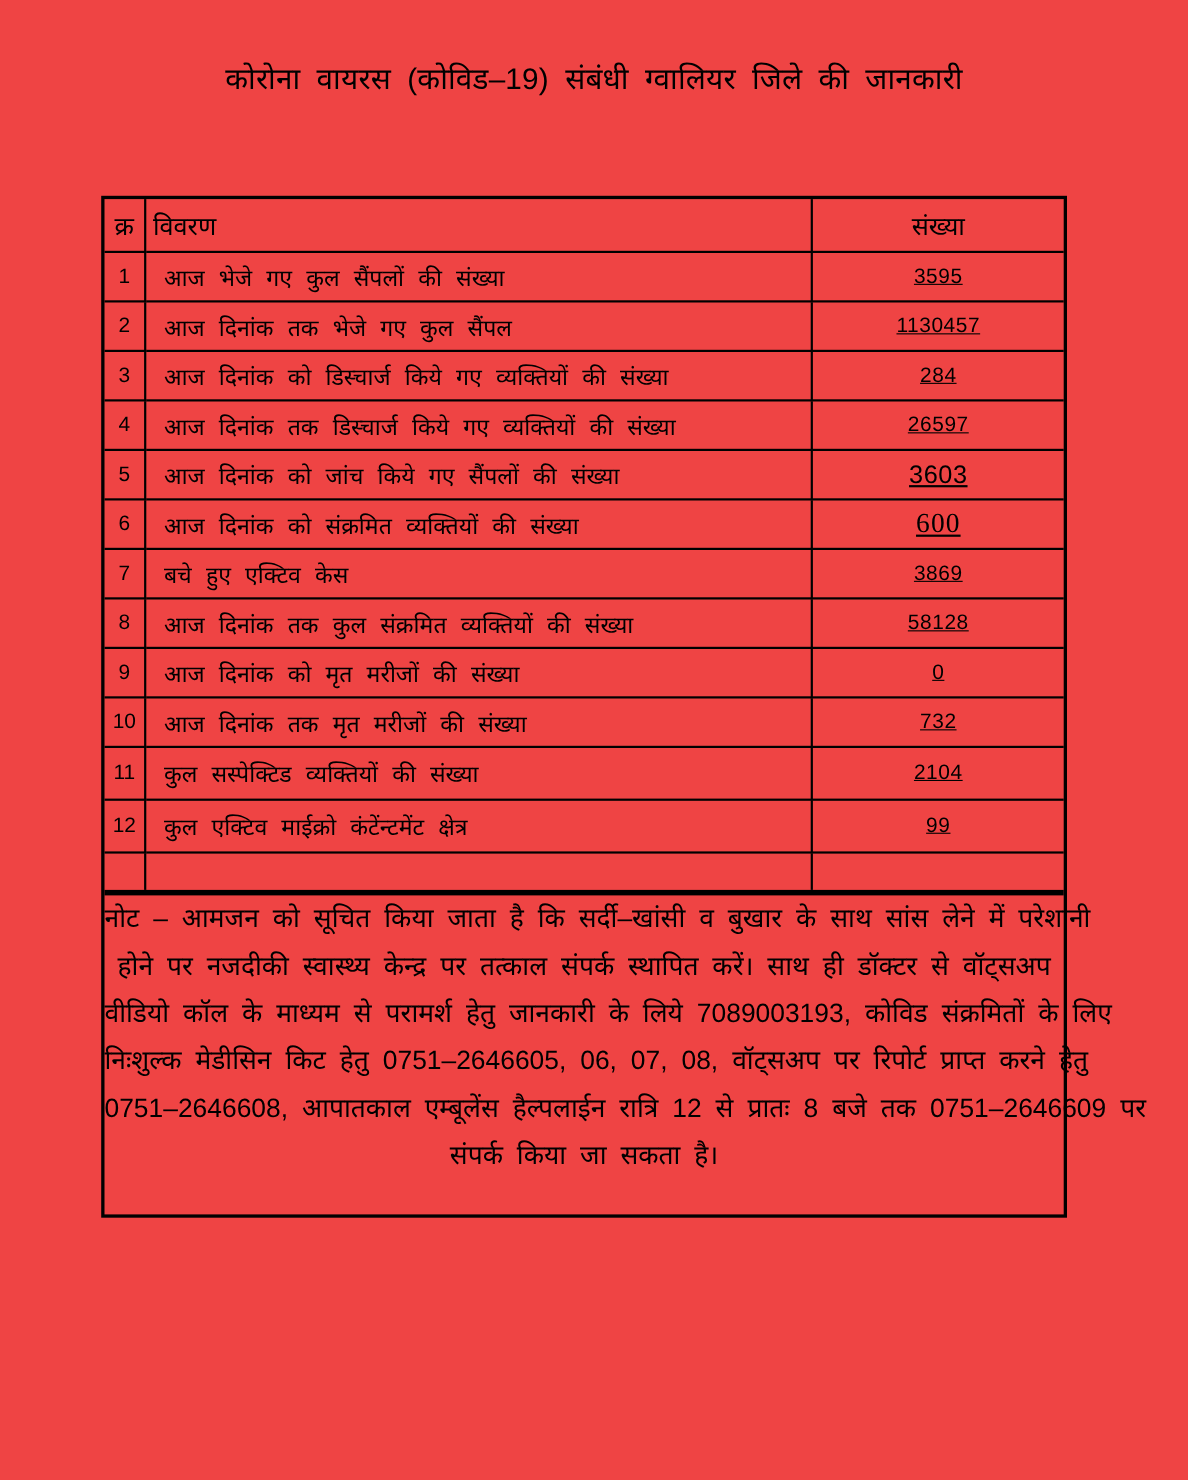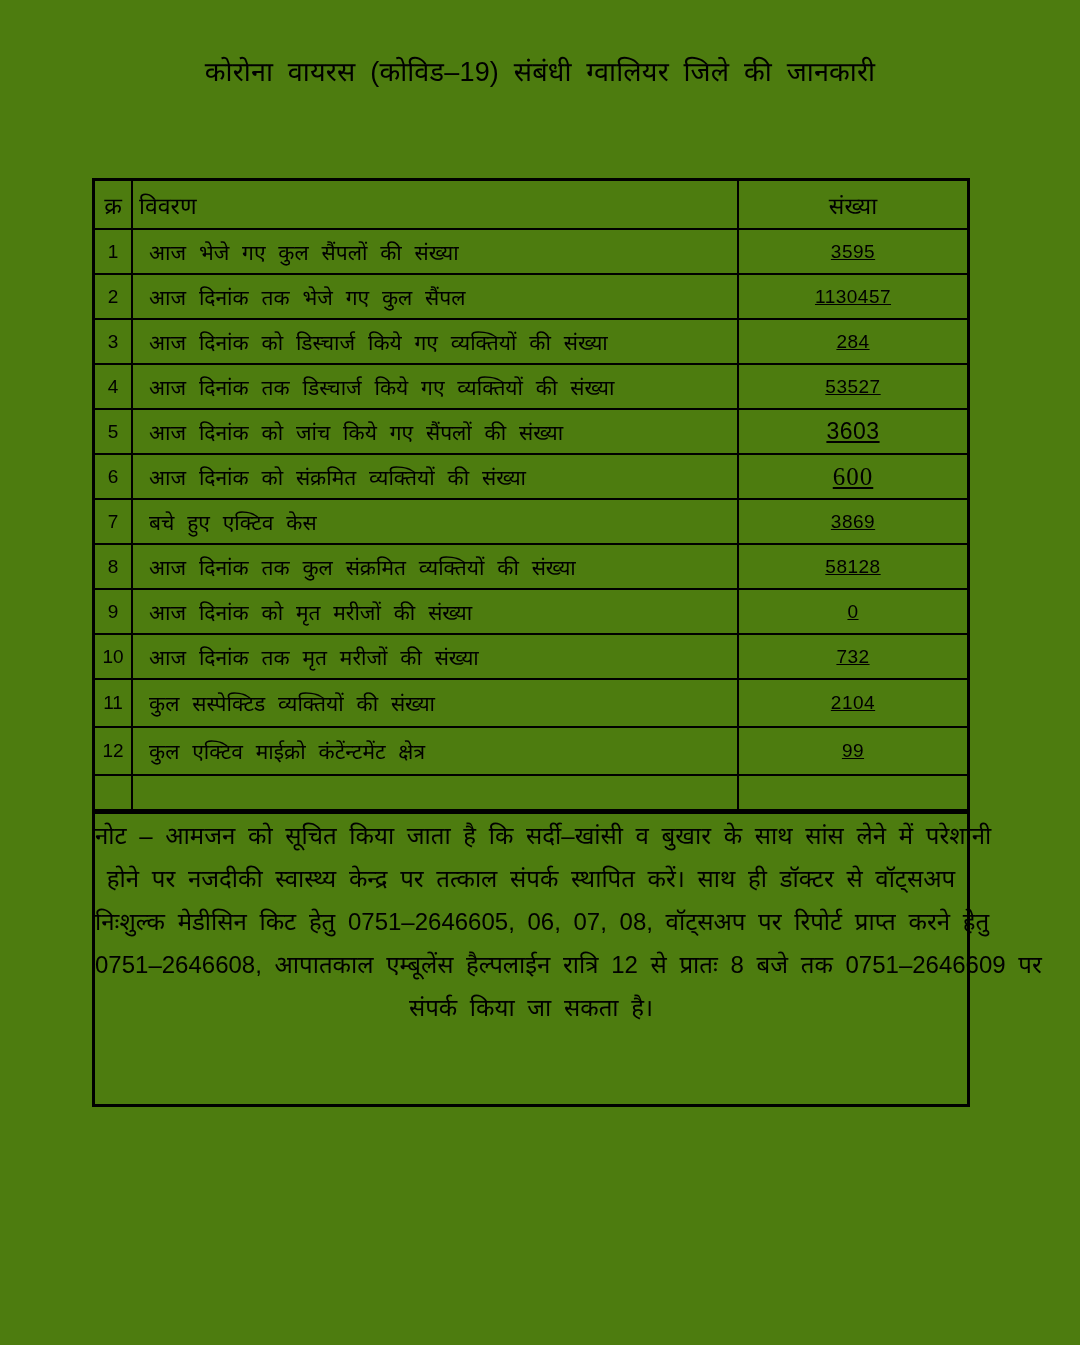--- a/index.html
+++ b/index.html
@@ -5,21 +5,21 @@
   * { margin: 0; padding: 0; box-sizing: border-box; }
   html, body { background: #ffffff; }
   body {
     font-family: "Liberation Sans", "DejaVu Sans", sans-serif;
     color: #000000;
   }
   .page {
     position: relative;
     width: 1080px;
     height: 1345px;
-    background: #4d7c0f;
+    background: #ef4444;
     overflow: hidden;
   }
   .titles {
     padding-top: 52px;
     text-align: center;
   }
   .title-line1 {
     font-size: 27px;
     font-weight: normal;
     word-spacing: 7px;
@@ -123,21 +123,21 @@
         <td class="val">1130457</td>
       </tr>
       <tr class="drow">
         <td class="sn">3</td>
         <td class="desc">आज दिनांक को डिस्चार्ज किये गए व्यक्तियों की संख्या</td>
         <td class="val">284</td>
       </tr>
       <tr class="drow">
         <td class="sn">4</td>
         <td class="desc">आज दिनांक तक डिस्चार्ज किये गए व्यक्तियों की संख्या</td>
-        <td class="val">53527</td>
+        <td class="val">26597</td>
       </tr>
       <tr class="drow">
         <td class="sn">5</td>
         <td class="desc">आज दिनांक को जांच किये गए सैंपलों की संख्या</td>
         <td class="val lg">3603</td>
       </tr>
       <tr class="drow">
         <td class="sn">6</td>
         <td class="desc">आज दिनांक को संक्रमित व्यक्तियों की संख्या</td>
         <td class="val serif-lg">600</td>
@@ -176,19 +176,20 @@
         <td class="sn"></td>
         <td class="desc"></td>
         <td class="val"></td>
       </tr>
     </tbody>
       </table>
 
     <div class="note-box">
       <div class="note-line">नोट – आमजन को सूचित किया जाता है कि सर्दी–खांसी व बुखार के साथ सांस लेने में परेशानी</div>
       <div class="note-line">होने पर नजदीकी स्वास्थ्य केन्द्र पर तत्काल संपर्क स्थापित करें। साथ ही डॉक्टर से वॉट्सअप</div>
+      <div class="note-line">वीडियो कॉल के माध्यम से परामर्श हेतु जानकारी के लिये 7089003193, कोविड संक्रमितों के लिए</div>
       <div class="note-line">निःशुल्क मेडीसिन किट हेतु 0751–2646605, 06, 07, 08, वॉट्सअप पर रिपोर्ट प्राप्त करने हेतु</div>
       <div class="note-line">0751–2646608, आपातकाल एम्बूलेंस हैल्पलाईन रात्रि 12 से प्रातः 8 बजे तक 0751–2646609 पर</div>
       <div class="note-line">संपर्क किया जा सकता है।</div>
     </div>
   </div>
 
 </div>
 
 </body></html>

